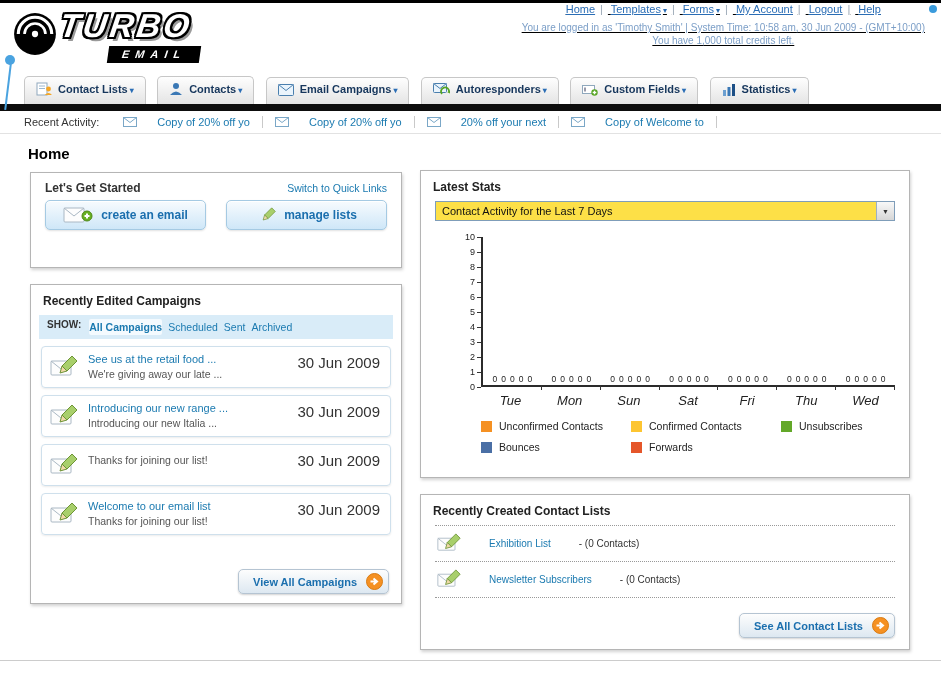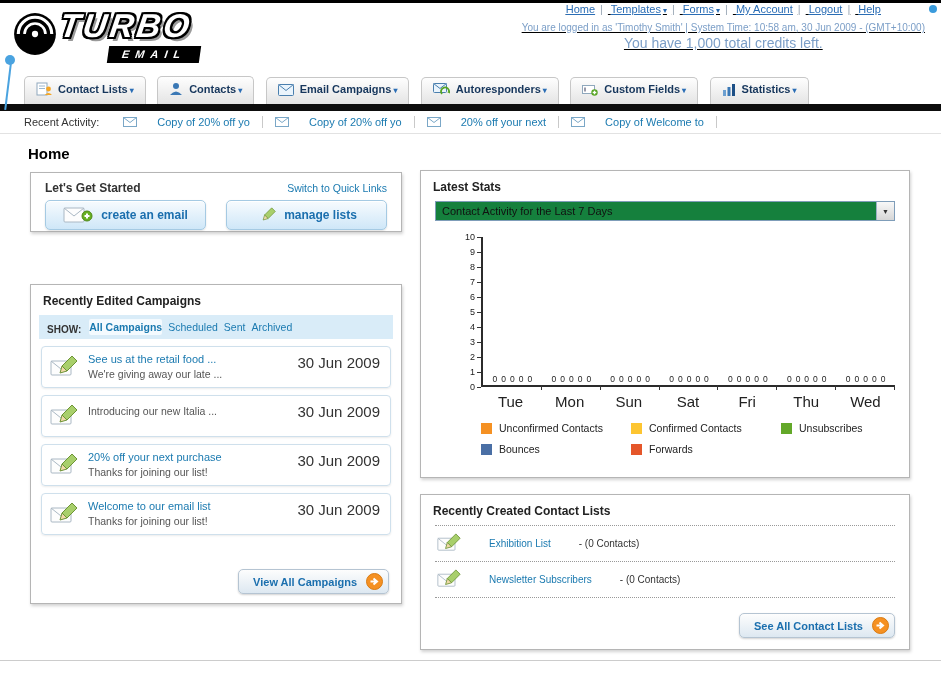--- a/index.html
+++ b/index.html
@@ -18,78 +18,78 @@
   .logo-swoosh { position:absolute; left:0; top:4px; }
   .logo-turbo { position:absolute; left:48px; top:0; font-size:33px; font-weight:bold; font-style:italic; letter-spacing:3px; color:#fff; transform:skewX(-8deg); white-space:nowrap;
     text-shadow:-2px -2px 0 #000,2px -2px 0 #000,-2px 2px 0 #000,2px 2px 0 #000,-2px 0 0 #000,2px 0 0 #000,0 -2px 0 #000,0 2px 0 #000,4px 4px 0 #9a9a9a; }
   .logo-email { position:absolute; left:96px; top:39px; background:#000; color:#fff; font-weight:bold; font-style:italic; font-size:11px; letter-spacing:6px; padding:2px 14px 3px; transform:skewX(-8deg); }
   .header-right { position:absolute; top:0; right:16px; text-align:center;text-decoration:underline; }
   .top-links { font-size:11px; }
   .top-links a { color:#2a6db5; text-decoration:underline; cursor:pointer; }
   .top-links .sep { color:#9aa7b5; margin:0 5px; }
   .chev { font-size:8px; color:#2a6db5; margin-left:2px; }
   .login-info { margin-top:7px; font-size:10px; color:#7b9ec7; }
-  .credits-info { margin-top:2px; font-size:14px; color:#7b9ec7; }
+  .credits-info { margin-top:2px; font-size:10px; color:#7b9ec7; }
 
   
   .navbar { padding:7px 0 0 24px; background:#fff; white-space:nowrap; }
   .navtab { display:inline-block; margin-right:7px; padding:5px 11px 6px; background:linear-gradient(#fefefe,#e4e4e4); border:1px solid #c7c7c7; border-bottom:none; border-radius:5px 5px 0 0; font-size:11px; font-weight:bold; color:#16365c; cursor:pointer; }
   .navtab .ticon { display:inline-block; vertical-align:-3px; margin-right:6px; }
   .black-bar { height:7px; background:#0d0d0d; }
 
   
   .activity-bar { display:flex; align-items:center; padding:5px 0 5px 24px; border-bottom:1px solid #e2e2e2; font-size:11px; background:#fff; }
   .activity-label { color:#333; margin-right:12px; }
   .activity-item { display:flex; align-items:center; gap:20px; color:#1b7ab0; padding:0 12px; border-right:1px solid #c9c9c9; cursor:pointer; }
 
   .page-title { margin:11px 0 6px 28px; font-size:15px; font-weight:bold; color:#000; }
 
   
   .content { position:relative; height:512px; }
   .panel { position:absolute; background:#fff; border:1px solid #b5b5b5; box-shadow:1px 2px 3px rgba(0,0,0,0.18); }
-  .gs   { left:30px;  top:4px;   width:372px; height:60px; }
+  .gs   { left:30px;  top:4px;   width:372px; height:96px; }
   .camp { left:30px;  top:116px; width:372px; height:320px; }
   .stat { left:420px; top:2px;   width:490px; height:308px; }
   .cl   { left:420px; top:326px; width:490px; height:156px; }
 
   
   .gs-head { display:flex; justify-content:space-between; align-items:center; padding:8px 14px 5px; }
   .gs-title { font-size:12px; font-weight:bold; color:#333; }
   .gs-link { font-size:10.5px; color:#1b7ab0; text-decoration:none; cursor:pointer; }
   .gs-row { display:flex; gap:20px; padding:0 14px; }
   .gs-btn { flex:1; display:flex; align-items:center; justify-content:center; gap:8px; height:30px; background:linear-gradient(#f7fbfe,#cfe7f8); border:1px solid #a5cae3; border-radius:5px; box-shadow:inset 0 1px 0 #fff,0 1px 2px rgba(0,0,0,.12); font-size:12px; font-weight:bold; color:#1b6fae; cursor:pointer; }
 
   
   .camp-title, .stat-title, .cl-title { padding:9px 12px 7px; font-size:12px; font-weight:bold; color:#222; }
-  .camp-tabs { display:flex; align-items:flex-end; gap:6px; background:#d9ecf8; margin:0 8px; padding:4px 8px; font-size:10.5px; }
+  .camp-tabs { display:flex; align-items:flex-start; gap:6px; background:#d9ecf8; margin:0 8px; padding:4px 8px; font-size:10.5px; }
   .show-label { color:#333; font-weight:bold; font-size:10px; margin-right:2px; }
   .ctab { color:#1b7ab0; cursor:pointer; padding:2px 0; border-radius:2px; }
   .ctab.selected { background:#f4fafe; font-weight:bold; }
   .ci { position:relative; margin:7px 10px; padding:6px 8px 6px 46px; border:1px solid #cfe0ec; border-radius:4px; box-shadow:0 1px 2px rgba(0,0,0,.08); min-height:42px; }
   .ci-icon { position:absolute; left:8px; top:8px; }
   .ci-title { display:block; color:#1b7ab0; font-size:11px; cursor:pointer; }
   .ci-sub { display:block; color:#555; font-size:10.5px; margin-top:3px; }
   .ci-date { position:absolute; top:7px; right:10px; font-size:15px; color:#333; }
   .camp-footer { position:absolute; bottom:9px; right:12px; }
   .pill-btn { display:inline-flex; align-items:center; gap:9px; padding:3px 5px 3px 14px; background:linear-gradient(#fdfdfd,#dde8f1); border:1px solid #b5c4d2; border-radius:5px; box-shadow:0 1px 2px rgba(0,0,0,.18); font-size:11px; font-weight:bold; color:#1b6fae; cursor:pointer; }
 
   
-  .sel { margin:0 14px; border:1px solid #7f9db9; height:20px; display:flex; align-items:center; justify-content:space-between; font-size:11px; color:#111; background:#15803d; cursor:pointer; }
+  .sel { margin:0 14px; border:1px solid #7f9db9; height:20px; display:flex; align-items:center; justify-content:space-between; font-size:11px; color:#111; background:#fde047; cursor:pointer; }
   .sel-text { padding-left:6px; }
   .sel-btn { width:18px; align-self:stretch; border-left:1px solid #9cb0c4; background:linear-gradient(#f8f8f8,#d6d6d6); display:flex; align-items:center; justify-content:center; font-size:7px; color:#333; }
   .chart-wrap { position:relative; height:150px; margin:16px 14px 0 34px; }
   .y-axis { position:absolute; left:0; top:0; width:26px; height:100%; }
   .ytick { position:absolute; right:0; display:flex; align-items:center; gap:2px; transform:translateY(-50%); font-size:9px; color:#222;margin-left:24px; }
   .ytick .ymk { width:4px; height:1px; background:#333; }
   .plot { position:absolute; left:26px; top:0; right:0; bottom:0; border-left:2px solid #2b2b2b; border-bottom:2px solid #2b2b2b; display:flex; }
   .cgroup { flex:1; position:relative; }
   .zrow { position:absolute; bottom:1px; left:0; right:0; display:flex; justify-content:center; gap:4px; font-size:8.5px; color:#222; }
   .xtick { position:absolute; right:0; bottom:-5px; width:1px; height:5px; background:#333; }
   .cats { display:flex; margin:6px 14px 0 60px; }
-  .cat { flex:1; text-align:center; font-size:15px; color:#222; }
+  .cat { flex:1; text-align:center; font-size:13px; color:#222;font-style:italic; }
   .legend { display:flex; flex-wrap:wrap; width:470px; margin:12px 0 0 60px; }
   .lg-item { width:150px; display:flex; align-items:center; gap:7px; font-size:10.5px; color:#222; margin-bottom:9px; }
   .lg-item .sw { width:11px; height:11px; display:inline-block; }
 
   
   .cl-item { display:flex; align-items:center; gap:28px; margin:0 14px; padding:7px 2px; border-top:1px dotted #999; font-size:10px; cursor:default; }
   .cl-item.last { border-bottom:1px dotted #999; }
   .cl-link { color:#1b7ab0; cursor:pointer; }
   .cl-detail { color:#333; }
   .cl-footer { position:absolute; right:14px; bottom:11px; }
@@ -265,31 +265,31 @@
         <span class="ci-sub">We're giving away our late ...</span>
         <span class="ci-date">30 Jun 2009</span>
       </div>
       <div class="ci">
         <span class="ci-icon"><svg width="28" height="22" viewBox="0 0 28 22">
               <rect x="1" y="6" width="20" height="14" rx="1" fill="#fdfdfd" stroke="#aab8c4"></rect>
               <path d="M1 6 L11 14 L21 6" fill="none" stroke="#aab8c4"></path>
               <polygon points="22,1 27,6 17,16 12,11" fill="#a8cf6b" stroke="#6d9436"></polygon>
               <polygon points="12,11 17,16 10,18" fill="#f0d9a8" stroke="#6d9436"></polygon>
             </svg></span>
+        <a class="ci-title">Introducing our new range ...</a>
         <span class="ci-sub">Introducing our new Italia ...</span>
         <span class="ci-date">30 Jun 2009</span>
       </div>
       <div class="ci">
         <span class="ci-icon"><svg width="28" height="22" viewBox="0 0 28 22">
               <rect x="1" y="6" width="20" height="14" rx="1" fill="#fdfdfd" stroke="#aab8c4"></rect>
               <path d="M1 6 L11 14 L21 6" fill="none" stroke="#aab8c4"></path>
               <polygon points="22,1 27,6 17,16 12,11" fill="#a8cf6b" stroke="#6d9436"></polygon>
               <polygon points="12,11 17,16 10,18" fill="#f0d9a8" stroke="#6d9436"></polygon>
             </svg></span>
-        <a class="ci-title">20% off your next purchase</a>
         <span class="ci-sub">Thanks for joining our list!</span>
         <span class="ci-date">30 Jun 2009</span>
       </div>
       <div class="ci">
         <span class="ci-icon"><svg width="28" height="22" viewBox="0 0 28 22">
               <rect x="1" y="6" width="20" height="14" rx="1" fill="#fdfdfd" stroke="#aab8c4"></rect>
               <path d="M1 6 L11 14 L21 6" fill="none" stroke="#aab8c4"></path>
               <polygon points="22,1 27,6 17,16 12,11" fill="#a8cf6b" stroke="#6d9436"></polygon>
               <polygon points="12,11 17,16 10,18" fill="#f0d9a8" stroke="#6d9436"></polygon>
             </svg></span>

